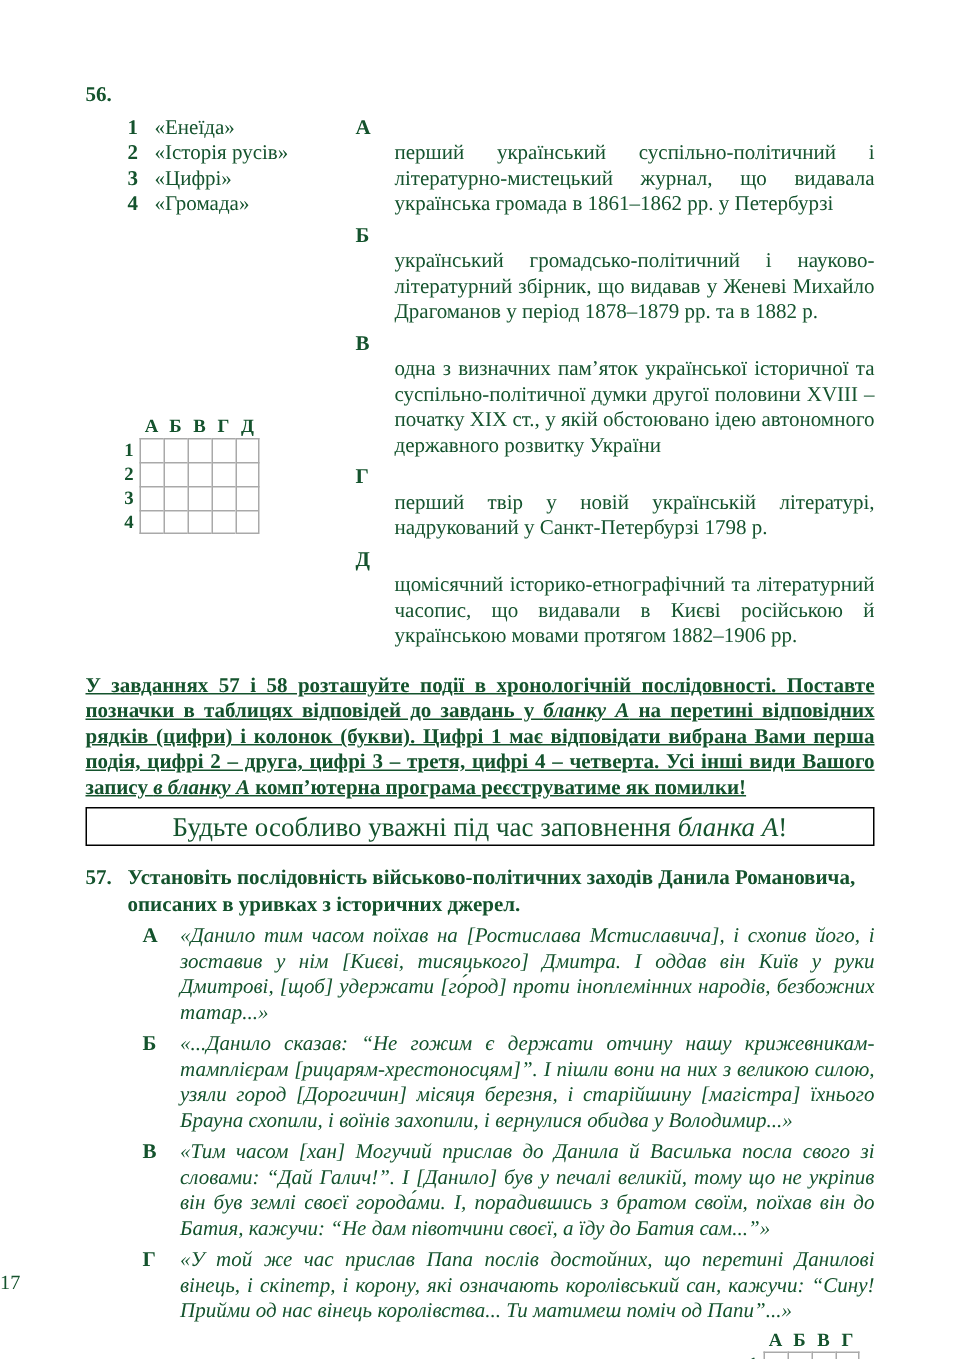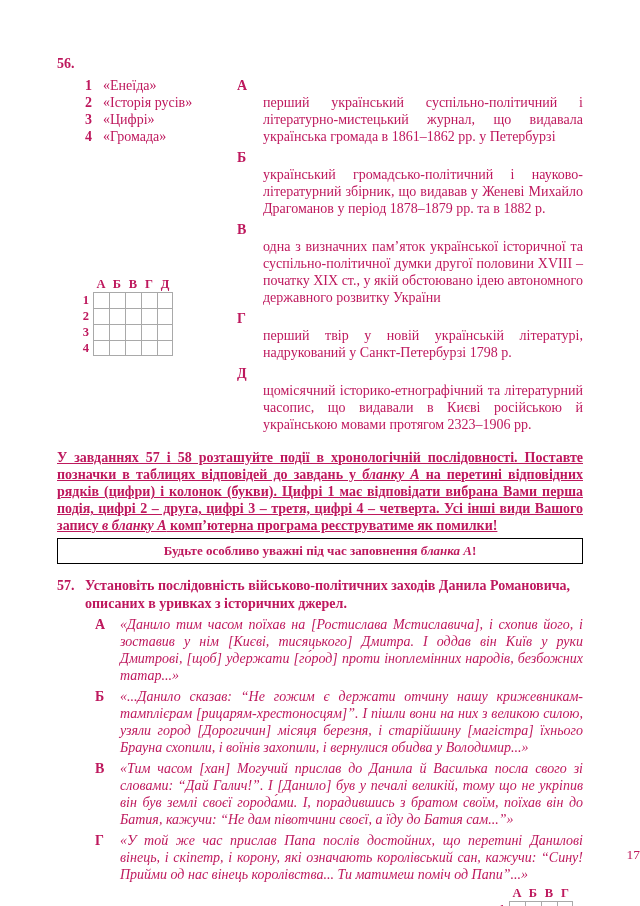--- a/index.html
+++ b/index.html
@@ -1,21 +1,21 @@
 <!DOCTYPE html>
 <html lang="uk"><head>
 <meta charset="utf-8">
 <style>
   html,body{margin:0;padding:0;background:#e8e8e8;}
   .page{
     position:relative;
     width:640px;height:906px;
     margin:0 auto;
     background:#ffffff;
-    color:#be185d;
+    color:#14532d;
     font-family:"Liberation Serif","DejaVu Serif",serif;
     font-size:14px;line-height:17px;
     box-sizing:border-box;
     padding:55px 57px 0 57px;
     overflow:hidden;
   }
   
   .q-head{display:flex;}
   .q-num{width:28px;flex-shrink:0;font-weight:700;}
   .q-prompt{font-weight:700;}
@@ -35,30 +35,30 @@
   .ag57{grid-template-columns:17px repeat(4,16px);}
   .ag-col{font-weight:700;text-align:center;line-height:16px;}
   .ag-rowlab{font-weight:700;text-align:right;padding-right:4px;line-height:16px;}
   .ag-corner{}
   .ag-cell{box-sizing:border-box;border-top:1px solid #a9a9a9;border-left:1px solid #a9a9a9;background:#fff;}
   .ag-cell.cl{border-right:1px solid #a9a9a9;}
   .ag-cell.rl{border-bottom:1px solid #a9a9a9;}
   
   .instr{margin:12px 0 2px 0;font-weight:700;text-align:justify;line-height:17px;text-decoration:underline;}
   .notice{margin-top:4px;border:1px solid #000;padding:4px 10px;text-align:center;
-          font-weight:700;font-size:13px;line-height:16px;}
+          font-weight:400;font-size:18px;line-height:16px;}
   
   .q57{margin-top:13px;}
   .q57 .q-head{line-height:17.5px;}
   .opt57{display:flex;margin:4px 0 0 38px;}
   .opt57 .opt-letter{width:25px;}
   .opt57-text{flex:1;font-style:italic;text-align:justify;line-height:17px;}
   .grid2-wrap{display:flex;justify-content:flex-end;padding-right:10px;margin-top:2px;}
   
-  .page-number{position:absolute;left:16px;right:0;top:846px;text-align:right;font-size:13.5px;}
+  .page-number{position:absolute;left:0;right:0;top:846px;text-align:left;font-size:13.5px;}
 </style>
 </head>
 <body>
 
 <div class="page">
 
   <section class="q q56">
     <div class="q-head">
       <span class="q-num">56.</span>
     </div>
@@ -95,21 +95,21 @@
         <div class="opt">
           <span class="opt-letter">В</span>
           <div class="opt-text">одна з визначних пам’яток української історичної та суспільно-політичної думки другої половини XVIII – початку XIX ст., у якій обстоювано ідею автономного державного розвитку України</div>
         </div>
         <div class="opt">
           <span class="opt-letter">Г</span>
           <div class="opt-text">перший твір у новій українській літературі, надрукований у Санкт-Петербурзі 1798 р.</div>
         </div>
         <div class="opt">
           <span class="opt-letter">Д</span>
-          <div class="opt-text">щомісячний історико-етнографічний та літературний часопис, що видавали в Києві російською й українською мовами протягом 2323–1906 рр.</div>
+          <div class="opt-text">щомісячний історико-етнографічний та літературний часопис, що видавали в Києві російською й українською мовами протягом 1882–1906 рр.</div>
         </div>
       </div>
     </div>
 
     <div class="ans-grid ag56">
       <div class="ag-corner"></div>
       <div class="ag-col">А</div>
       <div class="ag-col">Б</div>
       <div class="ag-col">В</div>
       <div class="ag-col">Г</div>

